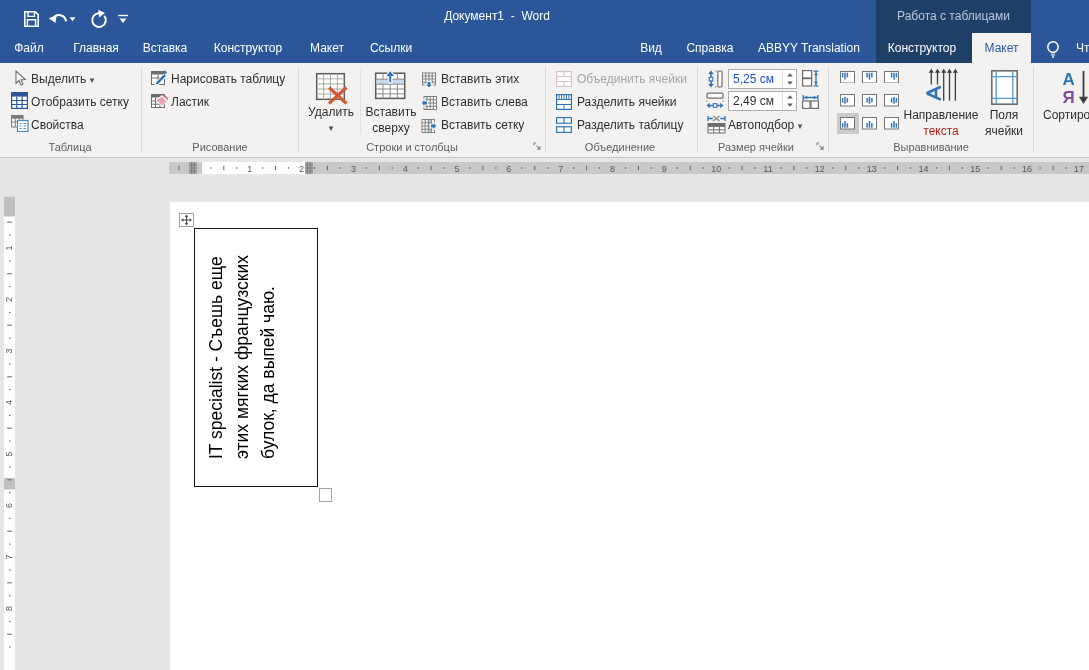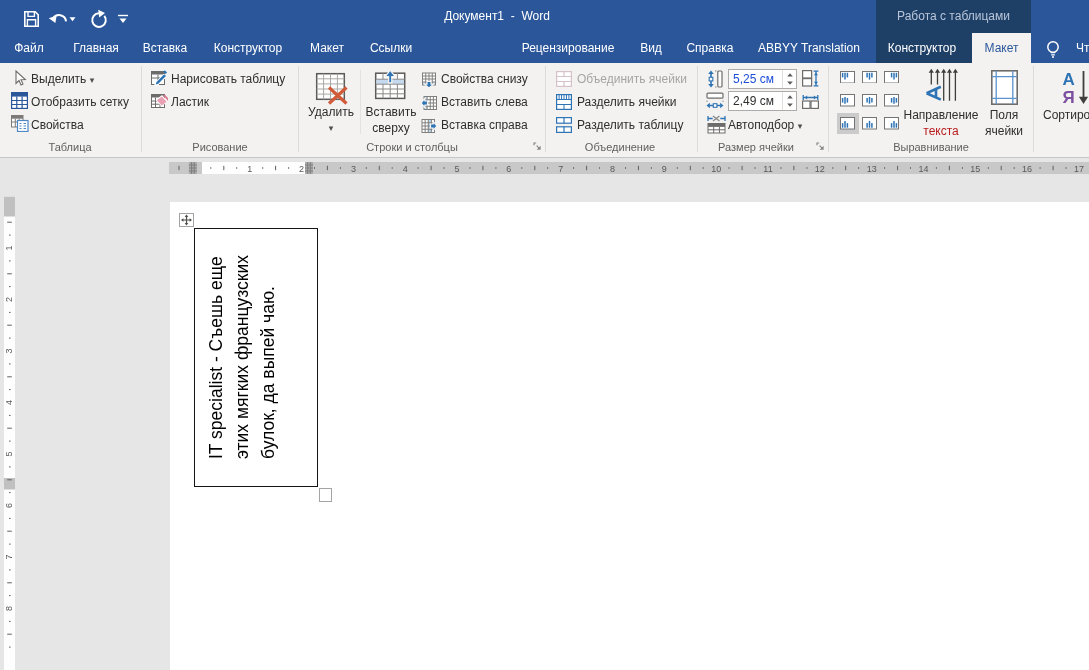--- a/index.html
+++ b/index.html
@@ -29,21 +29,20 @@
 <path d="M97.5 9.5 l7 0 -3.5 4.5 z" fill="#fff"></path>
 </g>
     </svg>
 <div class="abs ct" style="left:397px;top:0;width:200px;height:32px;color:#fff;font-size:12px">Документ1&nbsp; -&nbsp; Word</div>
 <div class="abs ct" style="left:-46px;top:33px;width:150px;height:29px;color:#fff;font-size:12px">Файл</div>
 <div class="abs ct" style="left:90px;top:33px;width:150px;height:29px;color:#fff;font-size:12px">Вставка</div>
 <div class="abs ct" style="left:21px;top:33px;width:150px;height:29px;color:#fff;font-size:12px">Главная</div>
 <div class="abs ct" style="left:173px;top:33px;width:150px;height:29px;color:#fff;font-size:12px">Конструктор</div>
 <div class="abs ct" style="left:252px;top:33px;width:150px;height:29px;color:#fff;font-size:12px">Макет</div>
 <div class="abs ct" style="left:316px;top:33px;width:150px;height:29px;color:#fff;font-size:12px">Ссылки</div>
-<div class="abs ct" style="left:493px;top:33px;width:150px;height:29px;color:#fff;font-size:12px">Рецензирование</div>
 <div class="abs ct" style="left:576px;top:33px;width:150px;height:29px;color:#fff;font-size:12px">Вид</div>
 <div class="abs ct" style="left:635px;top:33px;width:150px;height:29px;color:#fff;font-size:12px">Справка</div>
 <div class="abs ct" style="left:734px;top:33px;width:150px;height:29px;color:#fff;font-size:12px">ABBYY Translation</div>
 <div class="abs ct" style="left:847px;top:33px;width:150px;height:29px;color:#fff;font-size:12px">Конструктор</div>
 <div class="abs" style="left:972px;top:33px;width:59px;height:30px;background:#f3f2f1"></div>
 <div class="abs ct" style="left:972px;top:33px;width:59px;height:29px;color:#2b579a;font-size:12px">Макет</div>
 <svg class="abs" style="left:1044px;top:40px" width="18" height="19" viewBox="0 0 18 19">
 <circle cx="9" cy="7" r="5.2" fill="none" stroke="#fff" stroke-width="1.5"></circle>
 <path d="M6.7 12.6 h4.6 M7.2 14.8 h3.6 M8 17 h2" stroke="#fff" stroke-width="1.3" fill="none"></path>
 </svg>
@@ -124,21 +123,21 @@
       <rect x="2.00" y="7.50" width="2.25" height="2.00" fill="#fff"></rect>
       <rect x="5.25" y="7.50" width="2.25" height="2.00" fill="#fff"></rect>
       <rect x="8.50" y="7.50" width="2.25" height="2.00" fill="#fff"></rect>
       <rect x="11.75" y="7.50" width="2.25" height="2.00" fill="#fff"></rect>
       <rect x="2.00" y="10.50" width="2.25" height="2.00" fill="#bdd7ee"></rect>
       <rect x="5.25" y="10.50" width="2.25" height="2.00" fill="#bdd7ee"></rect>
       <rect x="8.50" y="10.50" width="2.25" height="2.00" fill="#bdd7ee"></rect>
       <rect x="11.75" y="10.50" width="2.25" height="2.00" fill="#bdd7ee"></rect>
 <path d="M6 9.5 h4 v2.6 h2.6 L8 16 3.4 12.1 H6 z" fill="#2e74b5" stroke="#f3f2f1" stroke-width="1.2"></path>
     </svg>
-<div class="abs" style="left:441px;top:72px;color:#2f2e2d;font-size:12px">Свойства снизу</div>
+<div class="abs" style="left:441px;top:72px;color:#2f2e2d;font-size:12px">Вставить этих</div>
 <svg class="abs" style="left:421px;top:95px" width="16" height="16" viewBox="0 0 16 16">
       <rect x="2.5" y="1" width="13.5" height="14" fill="#7f7f7e"></rect>
       <rect x="3.50" y="2.00" width="2.12" height="2.25" fill="#bdd7ee"></rect>
       <rect x="6.62" y="2.00" width="2.12" height="2.25" fill="#fff"></rect>
       <rect x="9.75" y="2.00" width="2.12" height="2.25" fill="#fff"></rect>
       <rect x="12.88" y="2.00" width="2.12" height="2.25" fill="#fff"></rect>
       <rect x="3.50" y="5.25" width="2.12" height="2.25" fill="#bdd7ee"></rect>
       <rect x="6.62" y="5.25" width="2.12" height="2.25" fill="#fff"></rect>
       <rect x="9.75" y="5.25" width="2.12" height="2.25" fill="#fff"></rect>
       <rect x="12.88" y="5.25" width="2.12" height="2.25" fill="#fff"></rect>
@@ -166,21 +165,21 @@
       <rect x="1.50" y="8.50" width="2.12" height="2.25" fill="#fff"></rect>
       <rect x="4.62" y="8.50" width="2.12" height="2.25" fill="#fff"></rect>
       <rect x="7.75" y="8.50" width="2.12" height="2.25" fill="#bdd7ee"></rect>
       <rect x="10.88" y="8.50" width="2.12" height="2.25" fill="#fff"></rect>
       <rect x="1.50" y="11.75" width="2.12" height="2.25" fill="#fff"></rect>
       <rect x="4.62" y="11.75" width="2.12" height="2.25" fill="#fff"></rect>
       <rect x="7.75" y="11.75" width="2.12" height="2.25" fill="#bdd7ee"></rect>
       <rect x="10.88" y="11.75" width="2.12" height="2.25" fill="#fff"></rect>
 <path d="M9.5 6 v4 h2.6 v2.6 L16 8 12.1 3.4 V6 z" fill="#2e74b5" stroke="#f3f2f1" stroke-width="1.2"></path>
     </svg>
-<div class="abs" style="left:441px;top:118px;color:#2f2e2d;font-size:12px">Вставка справа</div>
+<div class="abs" style="left:441px;top:118px;color:#2f2e2d;font-size:12px">Вставить сетку</div>
 <div class="abs ct" style="left:332px;top:140px;width:160px;height:13px;color:#605f5e;font-size:11px">Строки и столбцы</div>
 <svg class="abs" style="left:533px;top:142px" width="10" height="10" viewBox="0 0 10 10">
 <path d="M1 3.2 V1 h2.2" stroke="#878685" stroke-width="1.2" fill="none"></path>
 <path d="M3.6 3.6 l3.2 3.2" stroke="#878685" stroke-width="1.2" fill="none"></path>
 <path d="M7.6 3.8 v4 h-4 z" fill="#878685"></path>
 </svg>
 <svg class="abs" style="left:556px;top:71px" width="16" height="16" viewBox="0 0 16 16">
 <rect x="0.6" y="0.6" width="14.8" height="14.8" fill="#fff" stroke="#d5c2cb" stroke-width="1.2"></rect>
 <path d="M0.6 5.5 H15.4 M0.6 10.5 H15.4" stroke="#d5c2cb" stroke-width="1.2"></path>
 <path d="M8 0.6 V5.5 M8 10.5 V15.4" stroke="#d5c2cb" stroke-width="1.2"></path>

